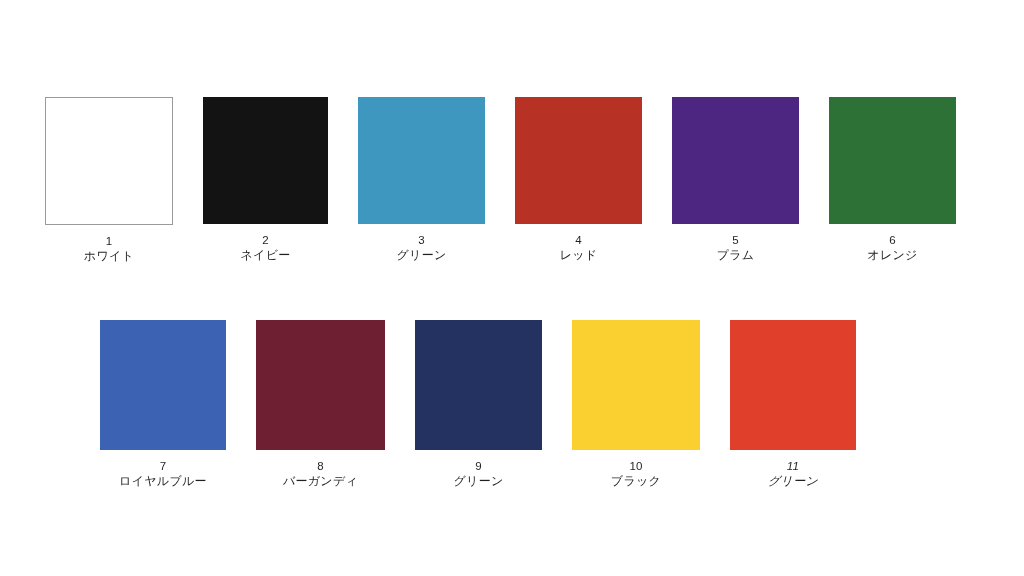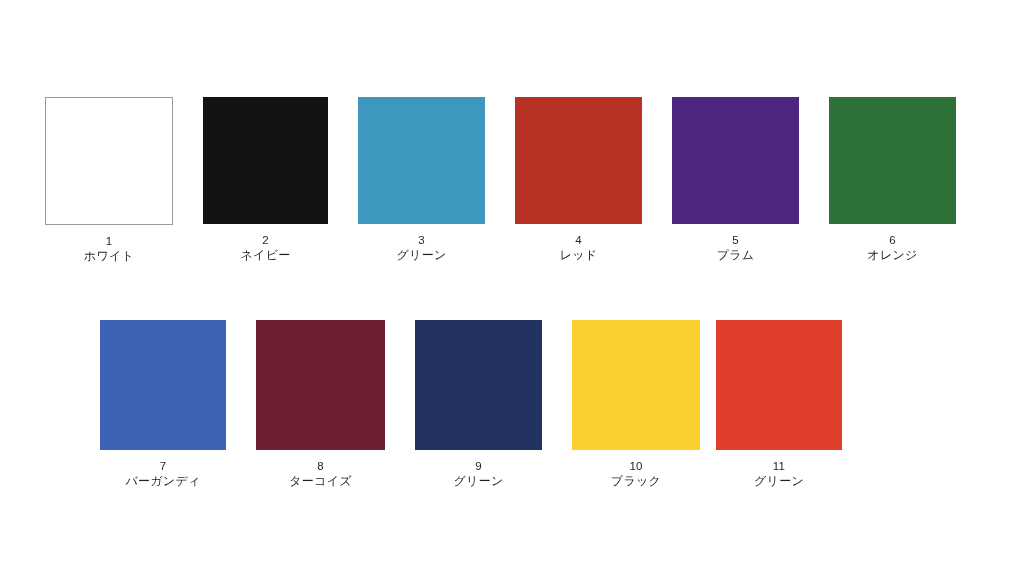--- a/index.html
+++ b/index.html
@@ -116,45 +116,45 @@
           <span class="swatch-index">6</span>
           <span class="swatch-label">オレンジ</span>
         </div>
       </div>
     </div>
   <div class="swatch-row" id="row-2">
       <div class="swatch-cell" style="margin-right: 30px;">
         <div class="swatch-chip" style="background: rgb(60, 98, 180); width: 126px; height: 130px;"></div>
         <div class="swatch-caption">
           <span class="swatch-index">7</span>
-          <span class="swatch-label">バーガンディ</span>
+          <span class="swatch-label">ロイヤルブルー</span>
         </div>
       </div>
       <div class="swatch-cell" style="margin-right: 30px;">
         <div class="swatch-chip" style="background: rgb(110, 31, 50); width: 129px; height: 130px;"></div>
         <div class="swatch-caption">
           <span class="swatch-index">8</span>
-          <span class="swatch-label">ターコイズ</span>
+          <span class="swatch-label">バーガンディ</span>
         </div>
       </div>
       <div class="swatch-cell" style="margin-right: 30px;">
         <div class="swatch-chip" style="background: rgb(35, 50, 97); width: 127px; height: 130px;"></div>
         <div class="swatch-caption">
           <span class="swatch-index">9</span>
           <span class="swatch-label">グリーン</span>
         </div>
       </div>
-      <div class="swatch-cell" style="margin-right: 16px;">
+      <div class="swatch-cell" style="margin-right: 30px;">
         <div class="swatch-chip" style="background: rgb(250, 208, 48); width: 128px; height: 130px;"></div>
         <div class="swatch-caption">
           <span class="swatch-index">10</span>
           <span class="swatch-label">ブラック</span>
         </div>
       </div>
-      <div class="swatch-cell" style="margin-right: 0px;">
+      <div class="swatch-cell" style="margin-right: 0px; font-style: italic;">
         <div class="swatch-chip" style="background: rgb(224, 63, 43); width: 126px; height: 130px;"></div>
         <div class="swatch-caption">
           <span class="swatch-index">11</span>
           <span class="swatch-label">グリーン</span>
         </div>
       </div>
     </div>
 </div>
 
 </body></html>

